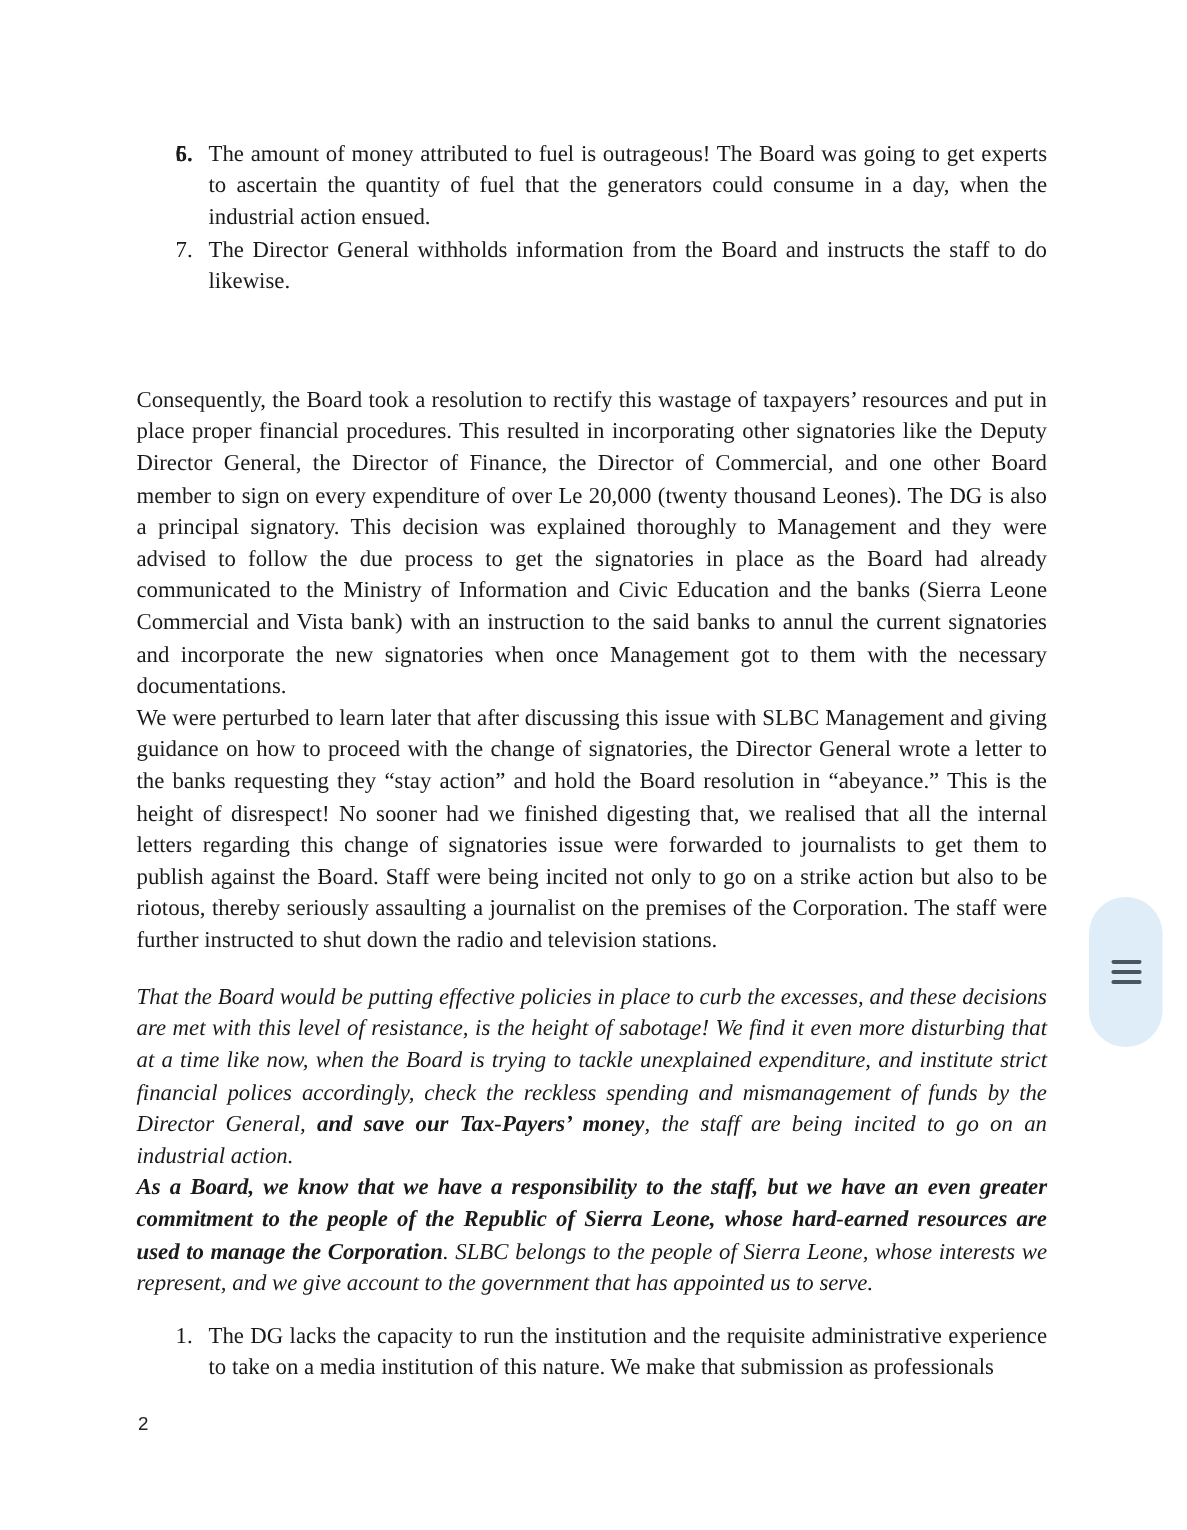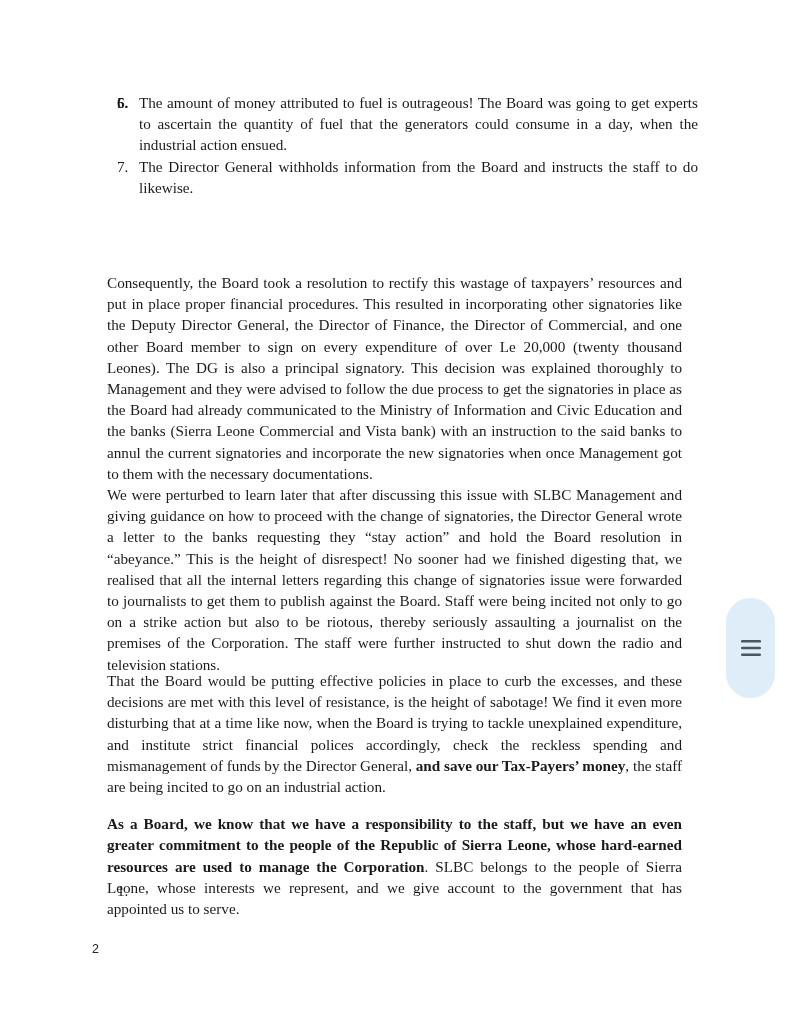--- a/index.html
+++ b/index.html
@@ -5,21 +5,21 @@
   html, body { margin: 0; padding: 0; }
   body {
     width: 791px; height: 1020px; background: #ffffff; position: relative; overflow: hidden;
     font-family: "Liberation Serif", "DejaVu Serif", serif; color: #1a1a1a;
   }
   .page { position: absolute; left: 0; top: 0; width: 791px; height: 1020px; background: #fff; }
   .col {
     position: absolute; left: 91px; width: 607px;
     font-size: 15.2px; line-height: 21.2px; text-align: justify;
   }
-  .para { margin: 16px; }
+  .para { margin: 0; }
   ol.list { list-style: none; margin: 0; padding: 0; }
   ol.list li { position: relative; padding-left: 48px; margin: 0; text-align: justify; }
   ol.list li .num { position: absolute; left: 26px; top: 0; }
   ol.list li .num.bold { font-weight: bold; }
   b, .bold { font-weight: bold; }
   .page-number {
     position: absolute; left: 92px; top: 942px;
     font-family: "Liberation Sans", "DejaVu Sans", sans-serif; font-size: 12.5px; color: #222;
   }
   .menu-pill {
@@ -51,30 +51,31 @@
   </div>
 
   <div class="col" style="top:256px;">
     <p class="para">Consequently, the Board took a resolution to rectify this wastage of taxpayers’ resources and put in place proper financial procedures. This resulted in incorporating other signatories like the Deputy Director General, the Director of Finance, the Director of Commercial, and one other Board member to sign on every expenditure of over Le 20,000 (twenty thousand Leones). The DG is also a principal signatory. This decision was explained thoroughly to Management and they were advised to follow the due process to get the signatories in place as the Board had already communicated to the Ministry of Information and Civic Education and the banks (Sierra Leone Commercial and Vista bank) with an instruction to the said banks to annul the current signatories and incorporate the new signatories when once Management got to them with the necessary documentations.</p>
   </div>
 
   <div class="col" style="top:468px;">
     <p class="para">We were perturbed to learn later that after discussing this issue with SLBC Management and giving guidance on how to proceed with the change of signatories, the Director General wrote a letter to the banks requesting they “stay action” and hold the Board resolution in “abeyance.” This is the height of disrespect! No sooner had we finished digesting that, we realised that all the internal letters regarding this change of signatories issue were forwarded to journalists to get them to publish against the Board. Staff were being incited not only to go on a strike action but also to be riotous, thereby seriously assaulting a journalist on the premises of the Corporation. The staff were further instructed to shut down the radio and television stations.</p>
   </div>
 
-  <div class="col" style="top:654px;">
+  <div class="col" style="top:654px;font-style:italic;">
     <p class="para"><span>That the Board would be putting effective policies in place to curb the excesses, and these decisions are met with this level of resistance, is the height of sabotage! We find it even more disturbing that at a time like now, when the Board is trying to tackle unexplained expenditure, and institute strict financial polices accordingly, check the reckless spending and mismanagement of funds by the Director General, </span><b>and save our Tax-Payers’ money</b><span>, the staff are being incited to go on an industrial action.</span></p>
     <p class="para"><b>As a Board, we know that we have a responsibility to the staff, but we have an even greater commitment to the people of the Republic of Sierra Leone, whose hard-earned resources are used to manage the Corporation</b><span>. SLBC belongs to the people of Sierra Leone, whose interests we represent, and we give account to the government that has appointed us to serve.</span></p>
   </div>
 
 
   <div class="col" style="top:880px;">
     <ol class="list">
       <li>
         <span class="num">1.</span>
+        <span>The DG lacks the capacity to run the institution and the requisite administrative experience to take on a media institution of this nature. We make that submission as professionals</span>
       </li>
     </ol>
   </div>
 
   <div class="page-number">2</div>
 
   <div class="menu-pill">
     <svg width="22" height="22" viewBox="0 0 22 22">
       <rect x="1" y="3" width="20" height="2.6" rx="1.2" fill="#4a5560"></rect>
       <rect x="1" y="9.7" width="20" height="2.6" rx="1.2" fill="#4a5560"></rect>

